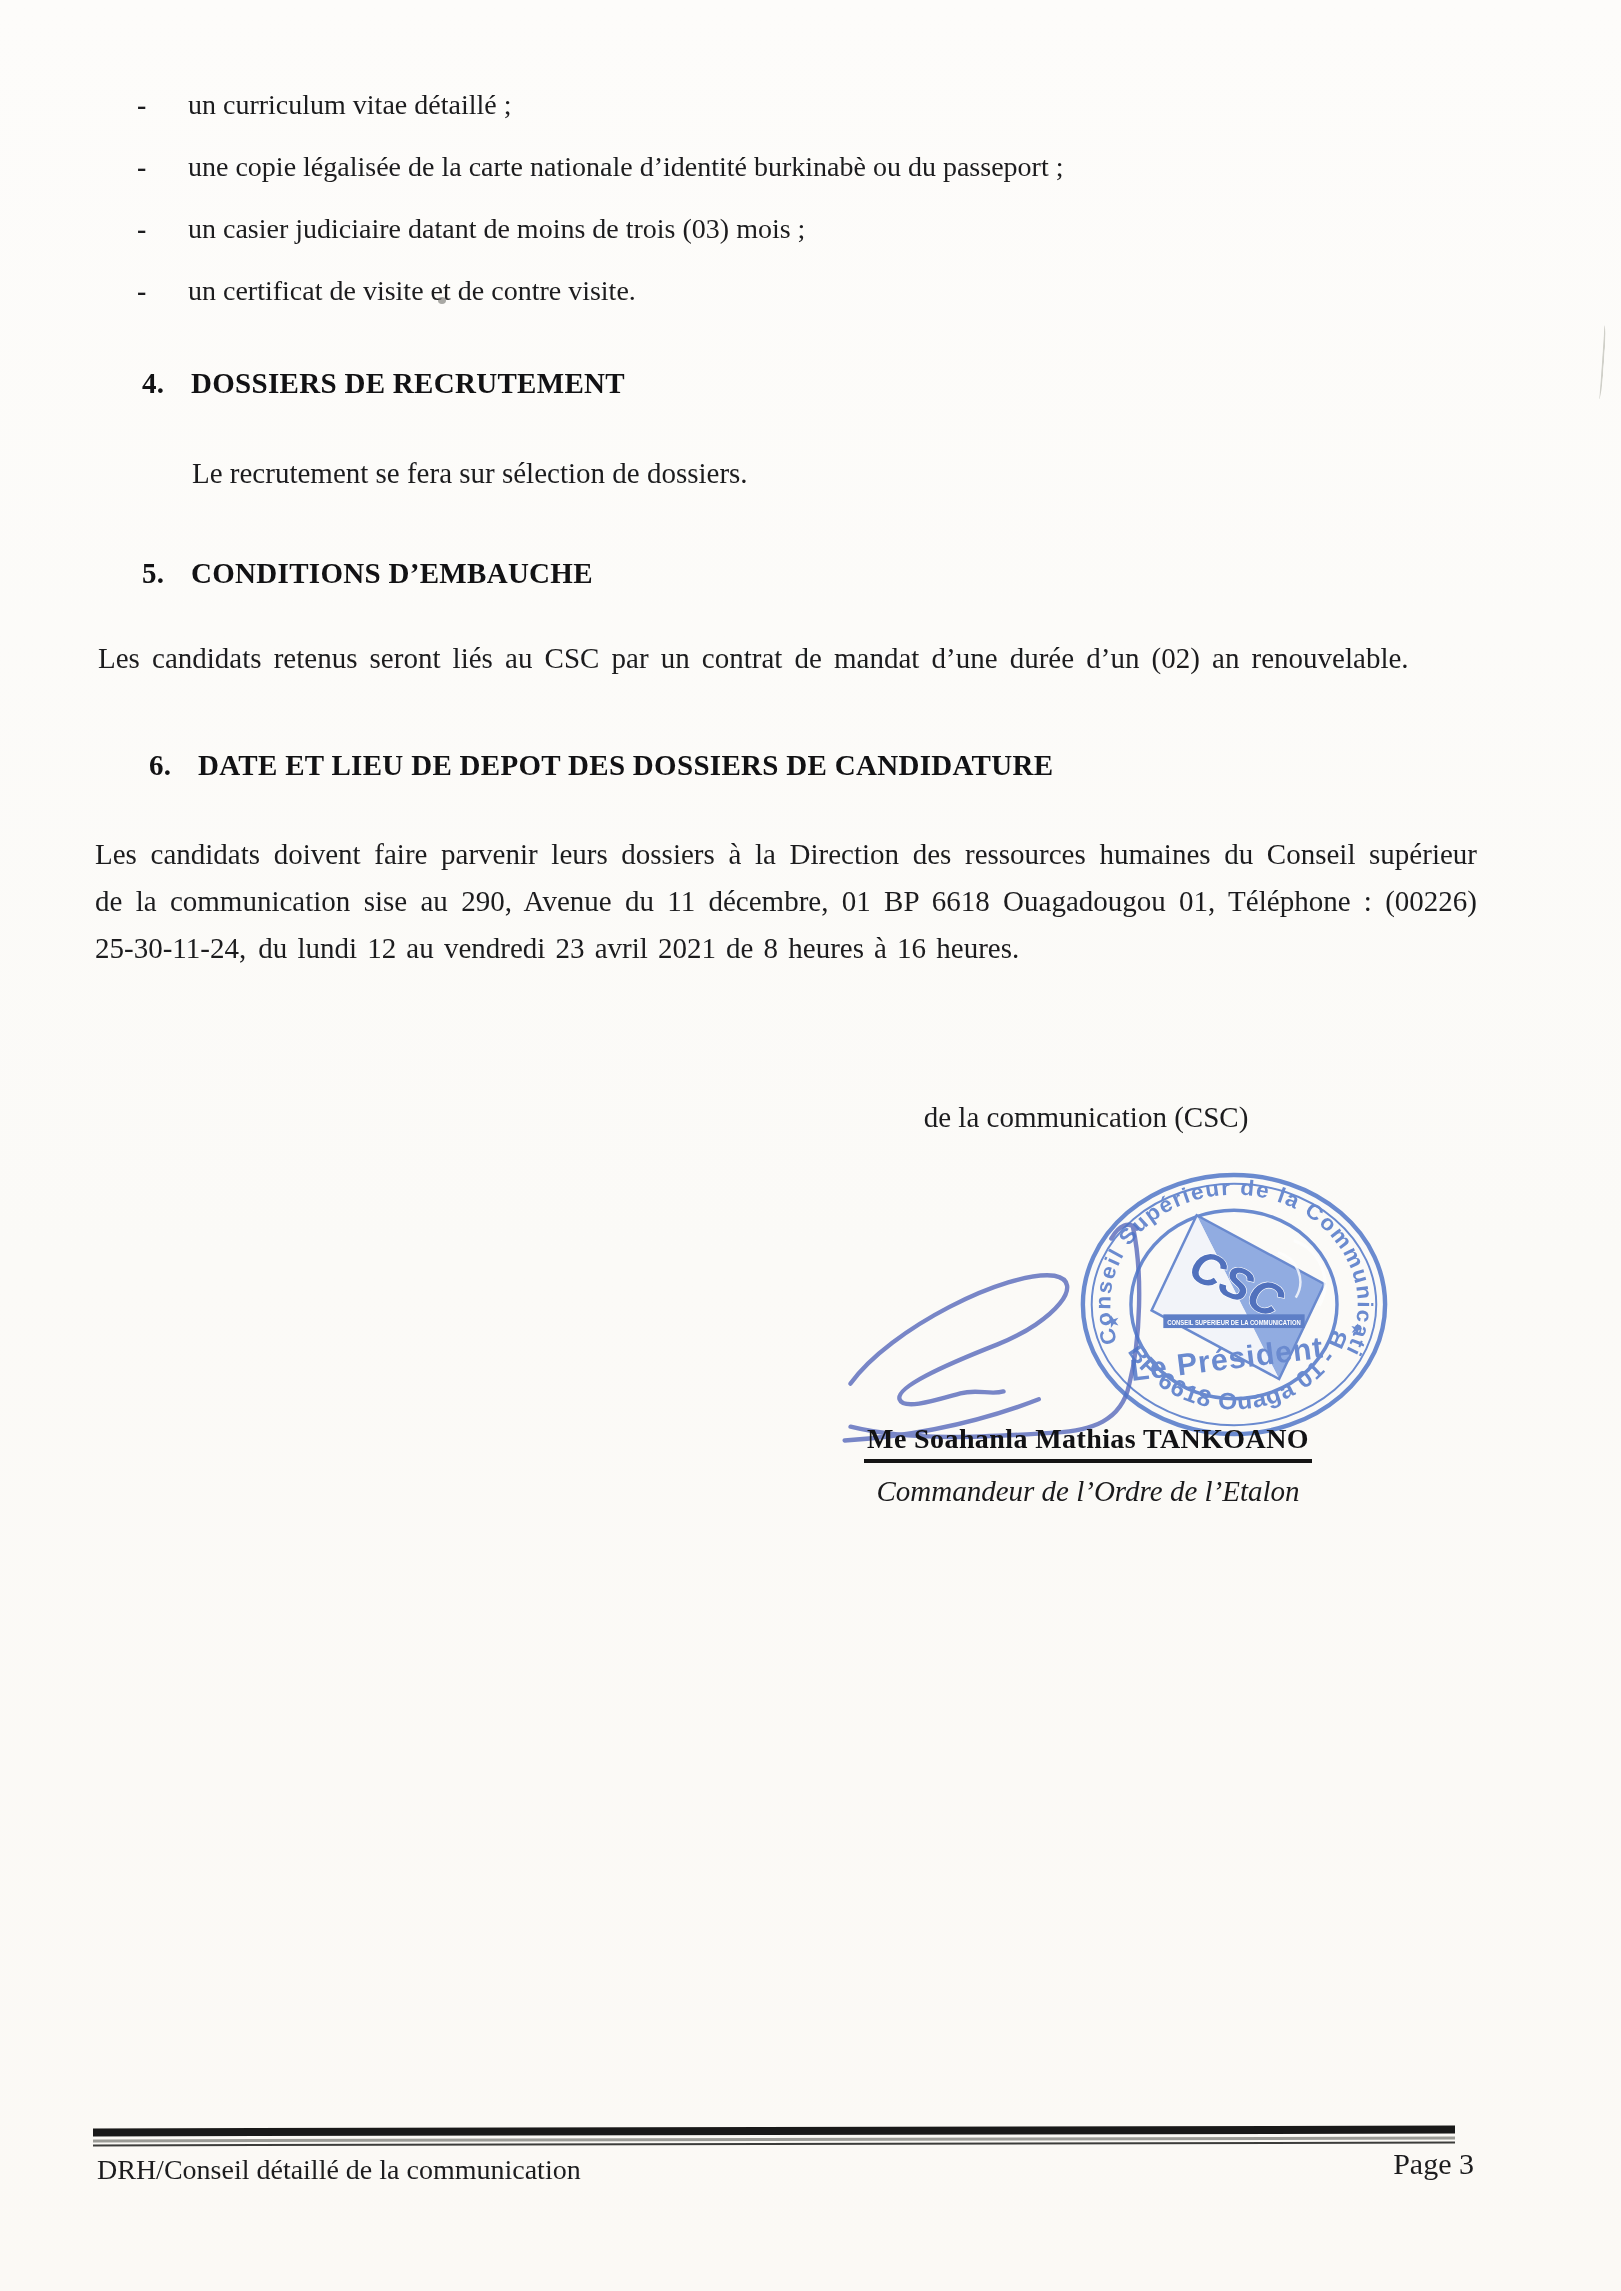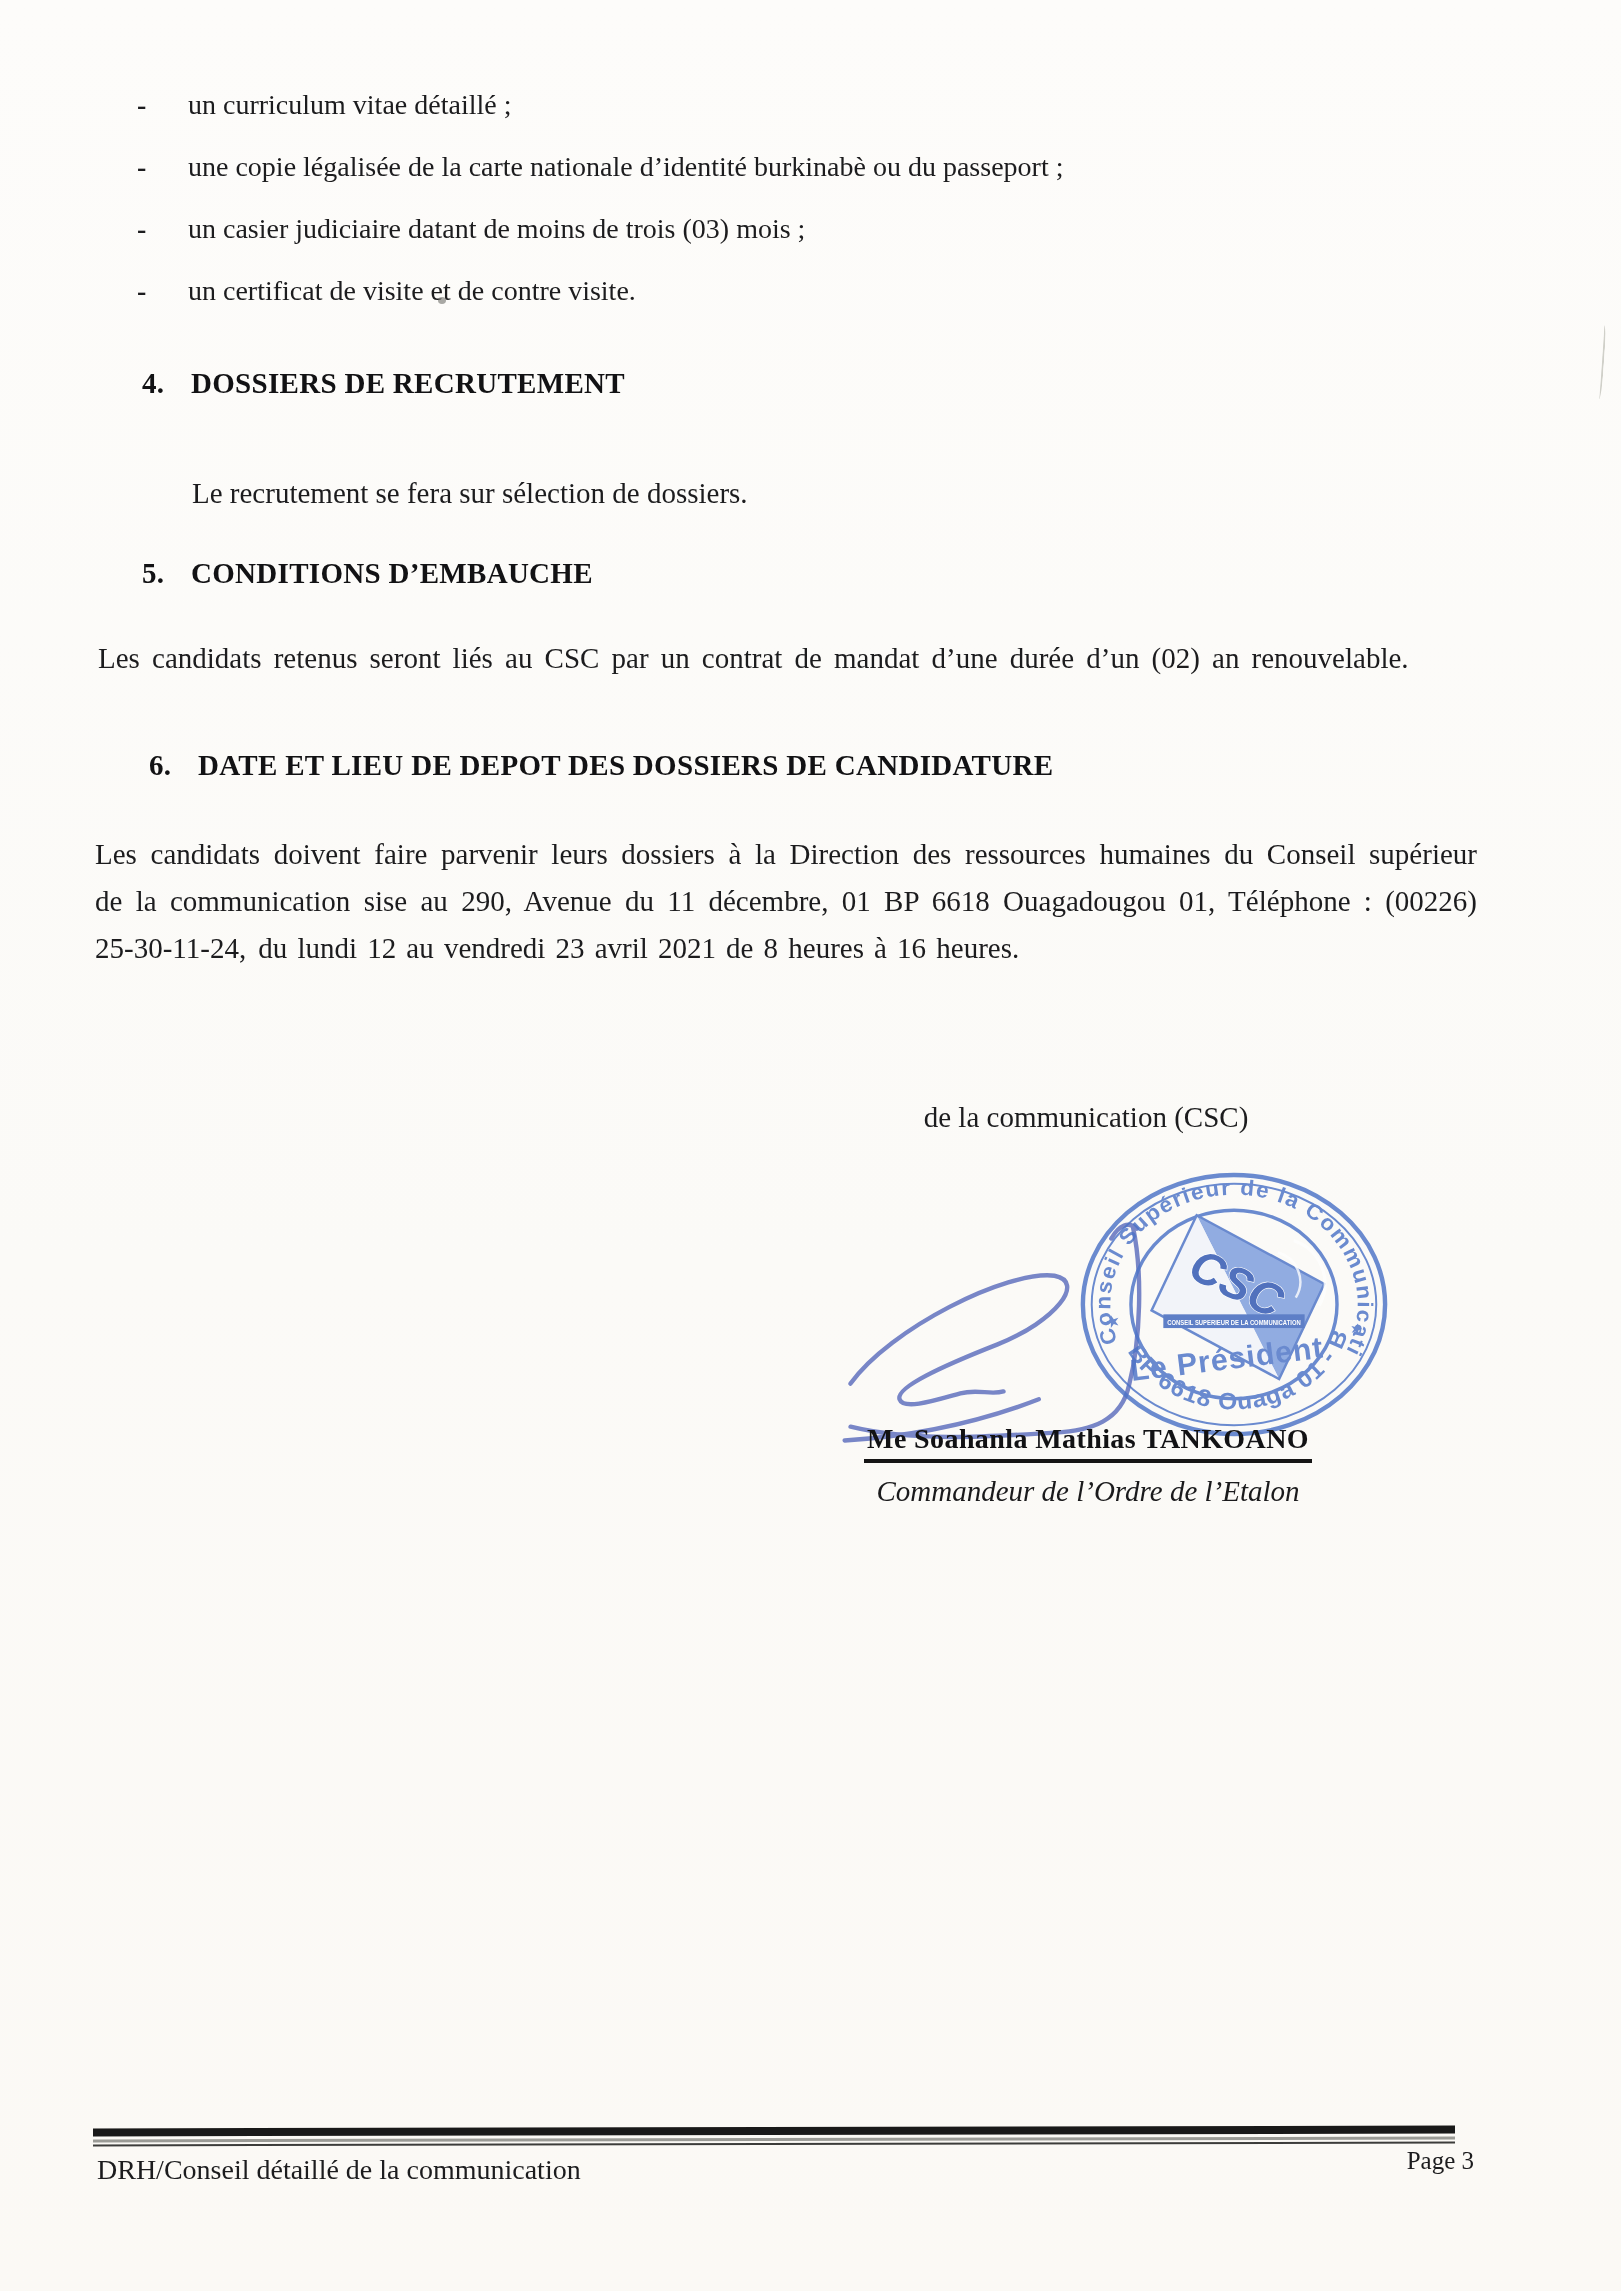--- a/index.html
+++ b/index.html
@@ -16,38 +16,38 @@
   
   .req-list{position:absolute;left:137px;top:88px;width:1372px;}
   .req-item{display:flex;align-items:flex-start;line-height:33px;margin-bottom:29px;font-size:28px;}
   .req-dash{width:51px;flex:0 0 51px;font-weight:600;}
   
   .sec-head{position:absolute;left:142px;display:flex;font-weight:bold;font-size:29px;color:#121214;letter-spacing:0.3px;}
   .sec-num{width:49px;flex:0 0 49px;}
   .sec-head.h4{top:367px;}
   .sec-head.h5{top:557px;}
   .sec-head.h6{top:749px;left:149px;}
-  .sec-body-indent{position:absolute;left:192px;top:477px;font-size:29px;}
+  .sec-body-indent{position:absolute;left:192px;top:457px;font-size:29px;}
   .para{position:absolute;text-align:justify;font-size:29px;line-height:47px;word-spacing:4.9px;}
   .para.p5{left:98px;top:635px;width:1374px;}
   .para.p6{left:95px;top:831px;width:1382px;}
   .para .bold{font-weight:normal;word-spacing:2.9px;}
   
   .president{position:absolute;left:765px;top:1094px;width:642px;text-align:center;font-size:29px;line-height:46px;}
   .sig-art{position:absolute;}
   .signee{position:absolute;left:745px;top:1423px;width:686px;text-align:center;}
   .signee-name{display:inline-block;font-size:28px;font-weight:bold;letter-spacing:0.4px;color:#121214;border-bottom:4.9px solid #151515;padding:0 2.9px 3.9px 2.9px;}
   .signee-sub{margin-top:11.8px;font-size:29px;font-weight:normal;font-style:italic;color:#1a1a1c;}
   
   .footer-rule{position:absolute;left:93px;top:2127px;width:1362px;transform:rotate(-0.12deg);}
   .footer-rule .r1{height:7.8px;background:#191919;}
   .footer-rule .r2{height:2.9px;background:#9b9b96;margin-top:2.9px;}
   .footer-rule .r3{height:2px;background:#3c3c3a;margin-top:2px;}
   .footer-left{position:absolute;left:97px;top:2154px;font-size:28px;}
-  .footer-right{position:absolute;right:147px;top:2147px;font-size:25px;}
+  .footer-right{position:absolute;right:147px;top:2147px;font-size:30px;}
   
   .speck{position:absolute;left:438px;top:297px;width:7.8px;height:6.9px;background:#64645f;border-radius:50%;opacity:.55;}
   .edge-mark{position:absolute;left:1598px;top:325px;width:3.9px;height:74px;border-right:2.9px solid #bebeb6;border-radius:40%;transform:rotate(4deg);opacity:.7;}
 </style>
 </head>
 <body>
 
 <div class="page">
 
   <div class="req-list">

